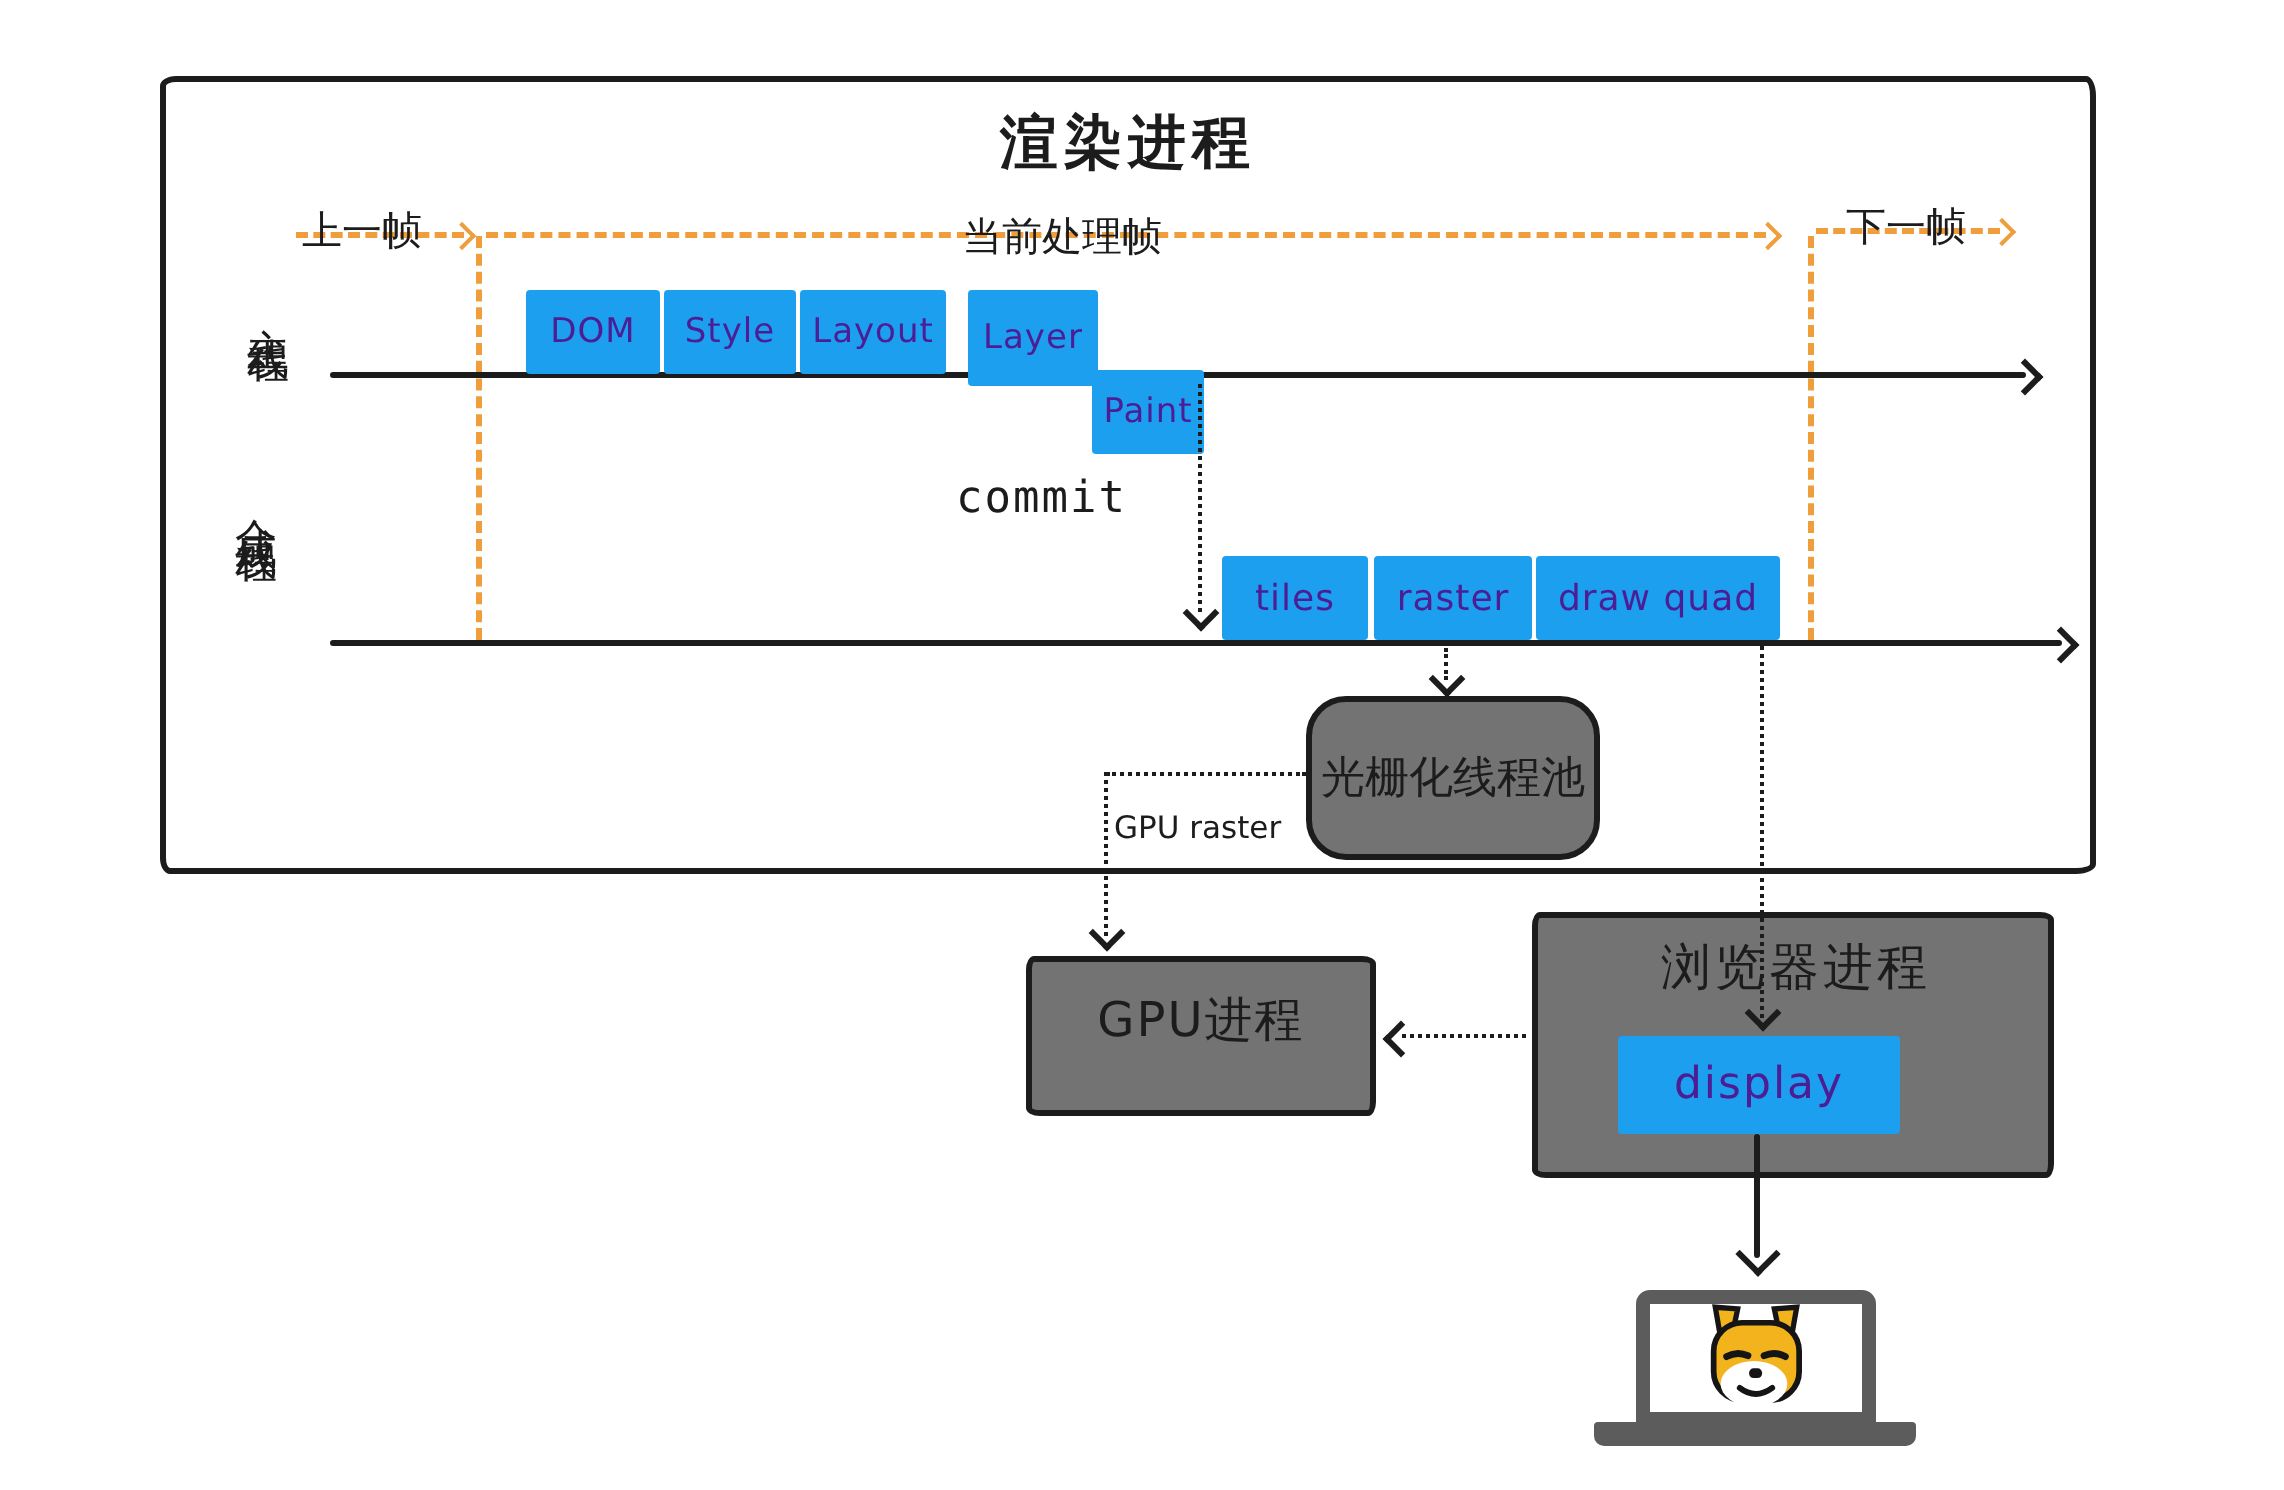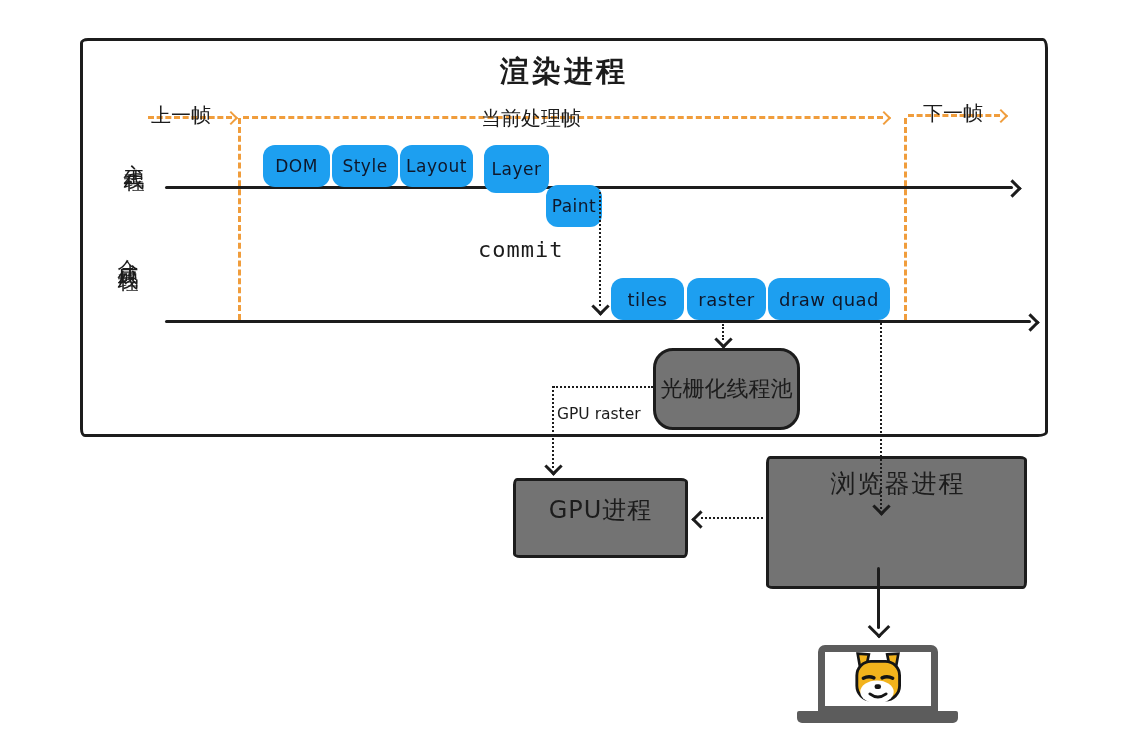--- a/index.html
+++ b/index.html
@@ -12,23 +12,23 @@
     font-family:"DejaVu Sans","Liberation Sans",sans-serif;color:var(--ink);
   }
   .abs{position:absolute;}
   .t{position:absolute;color:var(--ink);white-space:nowrap;}
   .vtext{position:absolute;writing-mode:vertical-rl;text-orientation:upright;
          font-size:21px;letter-spacing:5px;color:var(--ink);line-height:1;}
   .sketchbox{position:absolute;border:3px solid var(--ink);background:transparent;
              border-radius:8px 5px 10px 5px / 5px 10px 5px 8px;box-sizing:border-box;}
   .nodebox{position:absolute;border:3px solid var(--ink);background:#737373;
            box-sizing:border-box;border-radius:4px 7px 4px 7px / 7px 4px 7px 4px;}
-  .stage{position:absolute;background:var(--blue);color:#0f172a;display:flex;
+  .stage{position:absolute;background:var(--blue);color:#4c1d95;display:flex;
          align-items:center;justify-content:center;font-size:17px;font-weight:500;
-         letter-spacing:0.5px;border-radius:12px;}
+         letter-spacing:0.5px;border-radius:2px;}
   .dash-h{position:absolute;height:0;border-top:3px dashed var(--orange);}
   .dash-v{position:absolute;width:0;border-left:3px dashed var(--orange);}
   .dot-v{position:absolute;width:0;border-left:2.5px dotted var(--ink);}
   .dot-h{position:absolute;height:0;border-top:2.5px dotted var(--ink);}
   .solid-h{position:absolute;height:2.5px;background:var(--ink);border-radius:2px;}
   .solid-v{position:absolute;width:2.5px;background:var(--ink);border-radius:2px;}
   .chev{position:absolute;width:10px;height:10px;
         border-top:3px solid var(--ink);border-right:3px solid var(--ink);}
   .chev.right{transform:rotate(45deg);}
   .chev.down{transform:rotate(135deg);}
@@ -99,20 +99,21 @@
     <div style="text-align:center;margin-top:13px;font-size:24px;letter-spacing:1px;">GPU进程</div>
   </div>
 
   <div class="nodebox" style="left:766px;top:456px;width:261px;height:133px;"></div>
 
   <div class="dot-v" style="left:880px;top:323px;height:186px;"></div>
   <span class="chev down" style="left:875px;top:500px;"></span>
 
   <div class="t" style="left:766px;top:467px;width:264px;text-align:center;font-size:25px;letter-spacing:2px;">浏览器进程</div>
 
+  <div class="stage" style="left:809px;top:518px;width:141px;height:49px;font-size:22px;letter-spacing:1px;">display</div>
 
   <div class="dot-h" style="left:701px;top:517px;width:62px;"></div>
   <span class="chev left" style="left:694px;top:513px;"></span>
 
   <div class="solid-v" style="left:877px;top:567px;height:62px;"></div>
   <span class="chev down" style="left:871px;top:619px;width:13px;height:13px;"></span>
 
   <div class="abs" style="left:818px;top:645px;width:120px;height:68px;border:7px solid var(--laptop-gray);border-radius:7px 7px 2px 2px;background:#fff;box-sizing:border-box;"></div>
   <div class="abs" style="left:797px;top:711px;width:161px;height:12px;background:var(--laptop-gray);border-radius:2px 2px 5px 5px;"></div>
 

